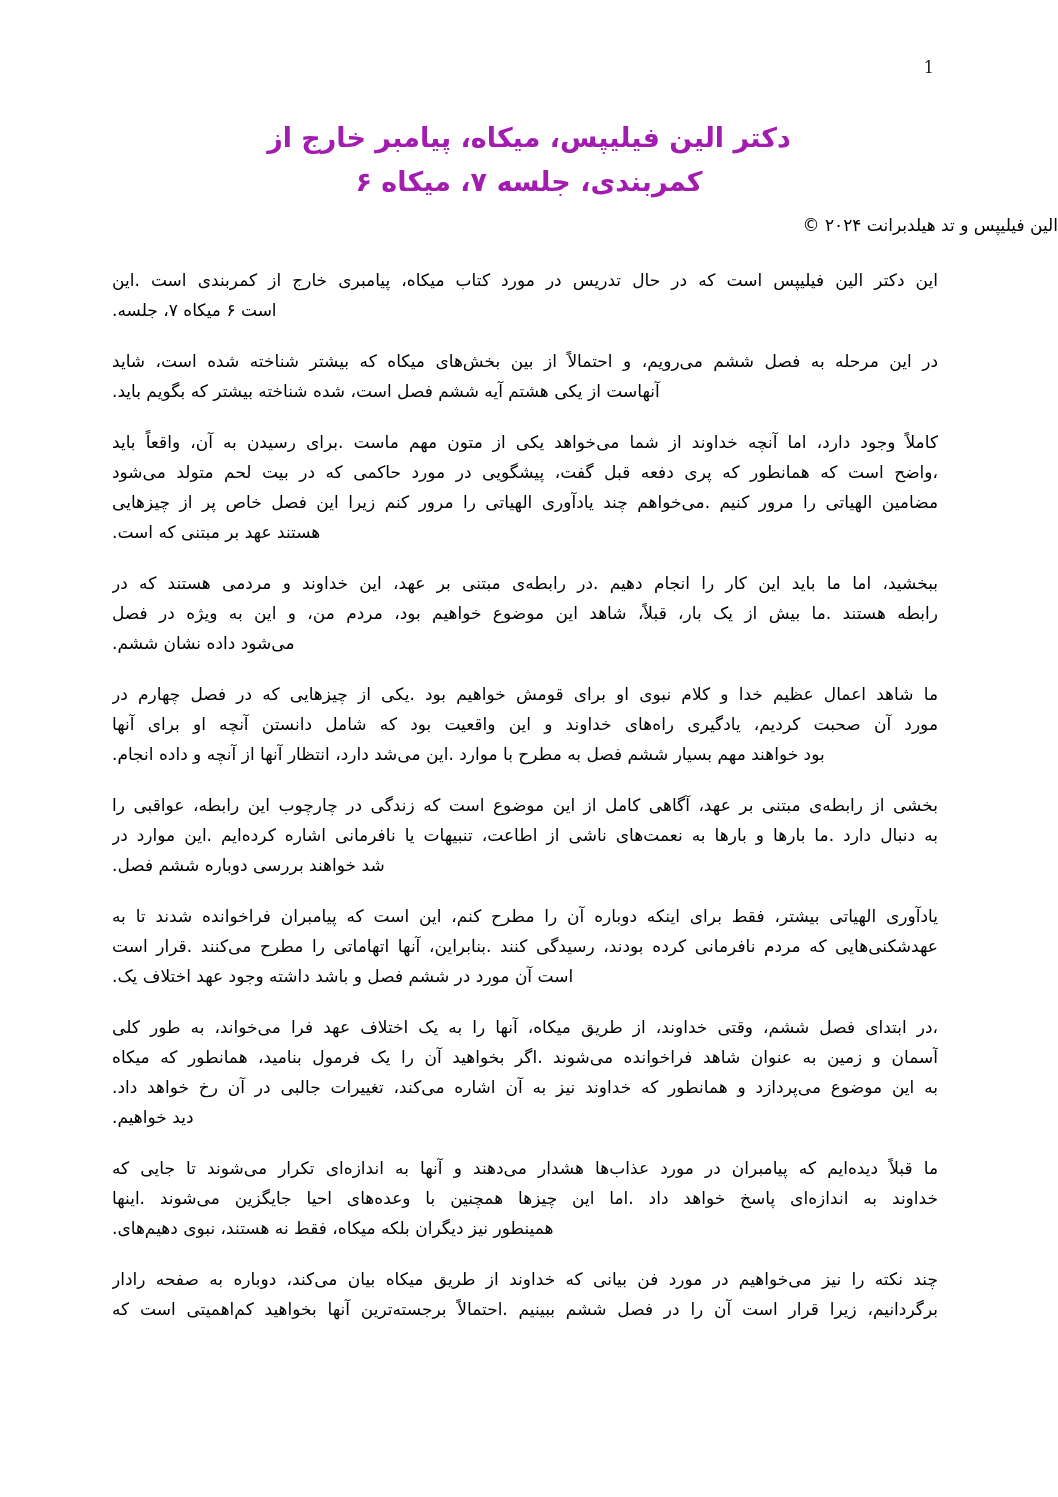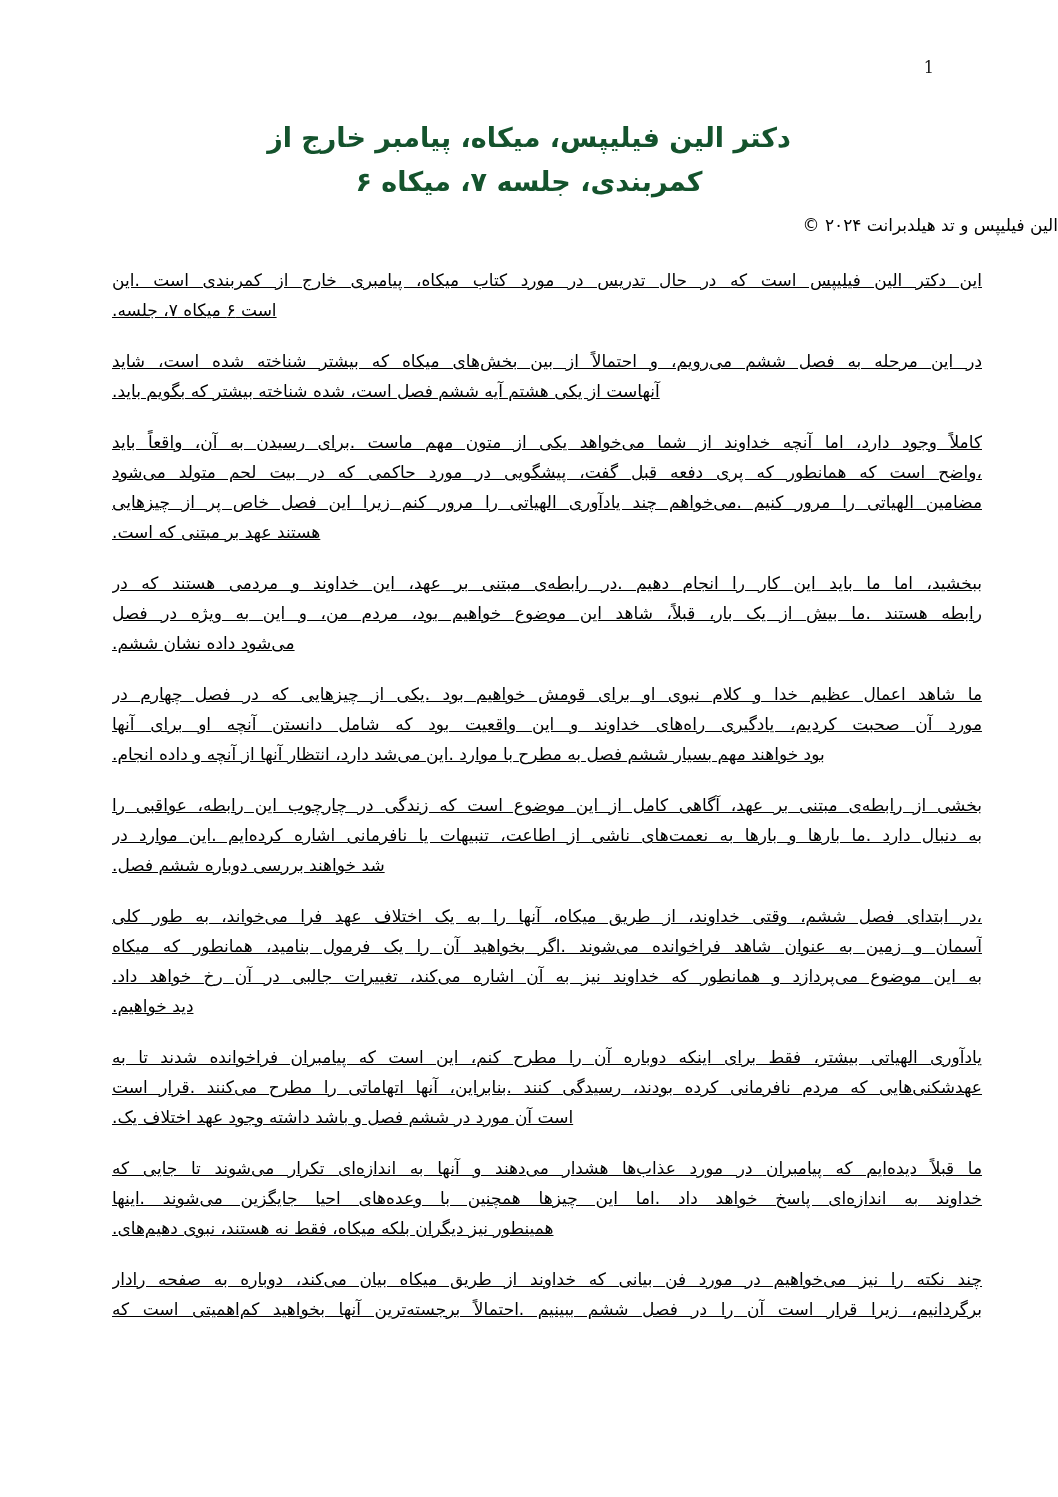--- a/index.html
+++ b/index.html
@@ -10,31 +10,30 @@
     font-family:"DejaVu Sans",sans-serif;
     overflow:hidden;
   }
   .page-number{
     position:absolute;top:58px;right:124px;
     font-family:"DejaVu Serif","Liberation Serif",serif;
     font-size:16px;color:#111;
   }
   .header{padding-top:116px;text-align:center;direction:rtl;}
   .title-line{
-    font-weight:bold;font-size:27px;line-height:44px;color:#14532d;
+    font-weight:bold;font-size:27px;line-height:44px;color:#a21caf;
   }
   .byline{
     direction:rtl;text-align:right;
     font-size:17px;line-height:26px;margin-top:8px;color:#000;
   }
   .content{
     direction:rtl;
-    margin:27px 76px 0 112px;
+    margin:27px 120px 0 112px;
     font-size:17px;
-    text-decoration:underline;
   }
   .para{margin:0 0 21px 0;}
   .line{
     line-height:30px;height:30px;max-height:30px;overflow:hidden;
     white-space:normal;
   }
   .line.full{text-align:justify;text-align-last:justify;}
   .line.last{text-align:right;text-align-last:left;}
 </style>
 </head>
@@ -73,29 +72,29 @@
         <div class="line full">ما شاهد اعمال عظیم خدا و کلام نبوی او برای قومش خواهیم بود .یکی از چیزهایی که در فصل چهارم در</div>
         <div class="line full">مورد آن صحبت کردیم، یادگیری راه‌های خداوند و این واقعیت بود که شامل دانستن آنچه او برای آنها</div>
         <div class="line last">بود خواهند مهم بسیار ششم فصل به مطرح با موارد .این می‌شد دارد، انتظار آنها از آنچه و داده انجام.</div>
       </div>
       <div class="para">
         <div class="line full">بخشی از رابطه‌ی مبتنی بر عهد، آگاهی کامل از این موضوع است که زندگی در چارچوب این رابطه، عواقبی را</div>
         <div class="line full">به دنبال دارد .ما بارها و بارها به نعمت‌های ناشی از اطاعت، تنبیهات یا نافرمانی اشاره کرده‌ایم .این موارد در</div>
         <div class="line last">شد خواهند بررسی دوباره ششم فصل.</div>
       </div>
       <div class="para">
+        <div class="line full">یادآوری الهیاتی بیشتر، فقط برای اینکه دوباره آن را مطرح کنم، این است که پیامبران فراخوانده شدند تا به</div>
+        <div class="line full">عهدشکنی‌هایی که مردم نافرمانی کرده بودند، رسیدگی کنند .بنابراین، آنها اتهاماتی را مطرح می‌کنند .قرار است</div>
+        <div class="line last">است آن مورد در ششم فصل و باشد داشته وجود عهد اختلاف یک.</div>
+      </div>
+      <div class="para">
         <div class="line full">،در ابتدای فصل ششم، وقتی خداوند، از طریق میکاه، آنها را به یک اختلاف عهد فرا می‌خواند، به طور کلی</div>
         <div class="line full">آسمان و زمین به عنوان شاهد فراخوانده می‌شوند .اگر بخواهید آن را یک فرمول بنامید، همانطور که میکاه</div>
         <div class="line full">به این موضوع می‌پردازد و همانطور که خداوند نیز به آن اشاره می‌کند، تغییرات جالبی در آن رخ خواهد داد.</div>
         <div class="line last">دید خواهیم.</div>
-      </div>
-      <div class="para">
-        <div class="line full">یادآوری الهیاتی بیشتر، فقط برای اینکه دوباره آن را مطرح کنم، این است که پیامبران فراخوانده شدند تا به</div>
-        <div class="line full">عهدشکنی‌هایی که مردم نافرمانی کرده بودند، رسیدگی کنند .بنابراین، آنها اتهاماتی را مطرح می‌کنند .قرار است</div>
-        <div class="line last">است آن مورد در ششم فصل و باشد داشته وجود عهد اختلاف یک.</div>
       </div>
       <div class="para">
         <div class="line full">ما قبلاً دیده‌ایم که پیامبران در مورد عذاب‌ها هشدار می‌دهند و آنها به اندازه‌ای تکرار می‌شوند تا جایی که</div>
         <div class="line full">خداوند به اندازه‌ای پاسخ خواهد داد .اما این چیزها همچنین با وعده‌های احیا جایگزین می‌شوند .اینها</div>
         <div class="line last">همینطور نیز دیگران بلکه میکاه، فقط نه هستند، نبوی دهیم‌های.</div>
       </div>
       <div class="para">
         <div class="line full">چند نکته را نیز می‌خواهیم در مورد فن بیانی که خداوند از طریق میکاه بیان می‌کند، دوباره به صفحه رادار</div>
         <div class="line full">برگردانیم، زیرا قرار است آن را در فصل ششم ببینیم .احتمالاً برجسته‌ترین آنها بخواهید کم‌اهمیتی است که</div>
       </div>

